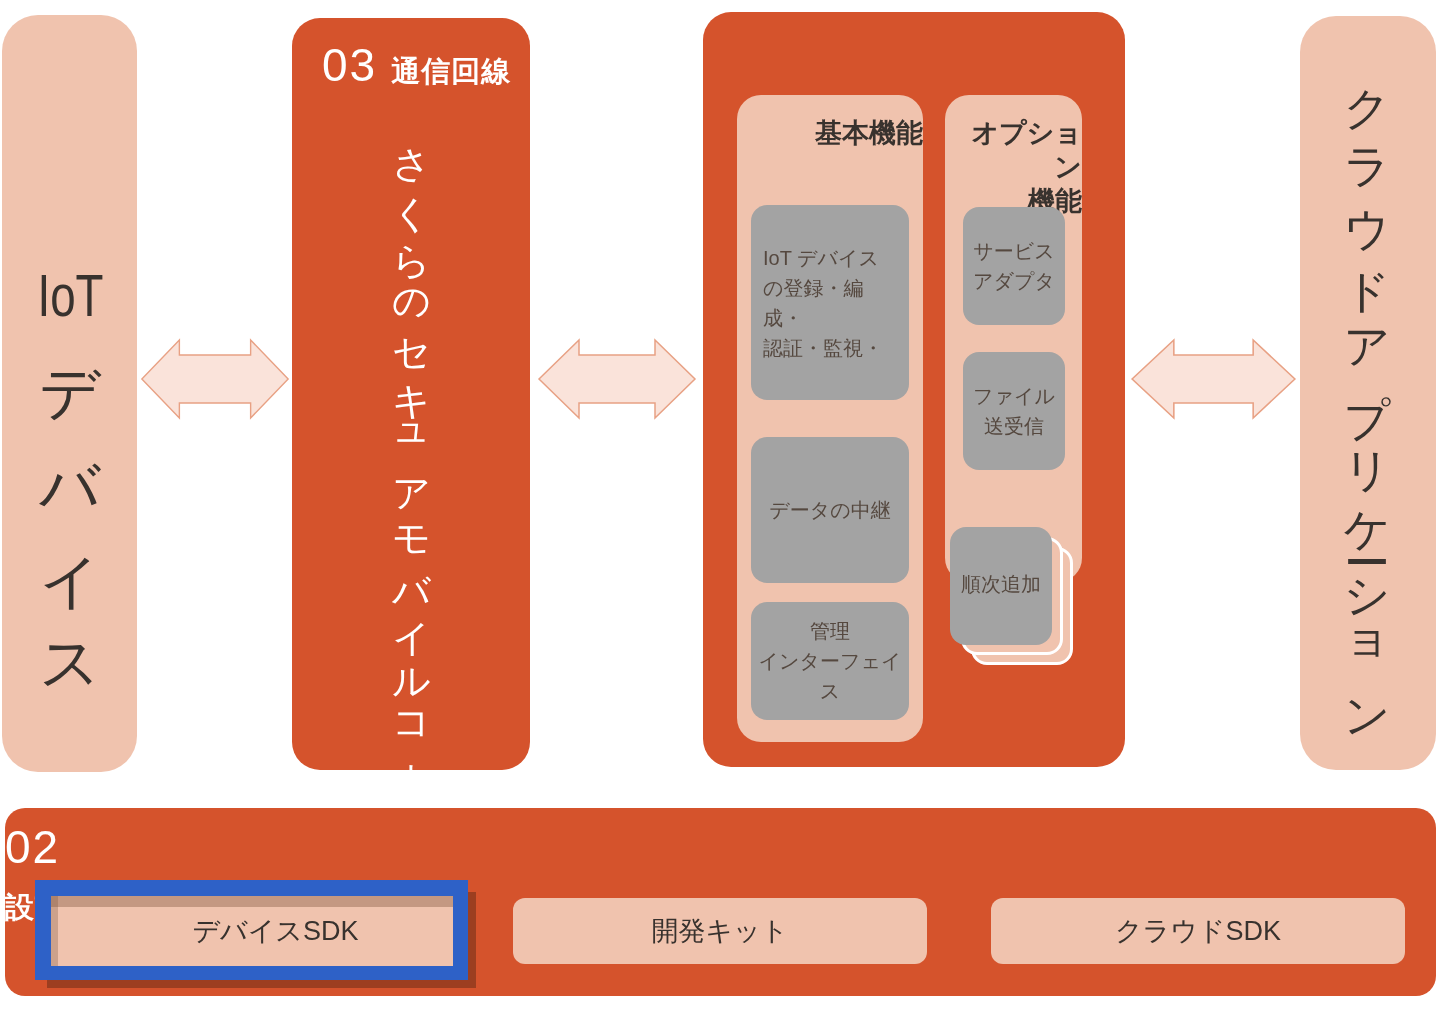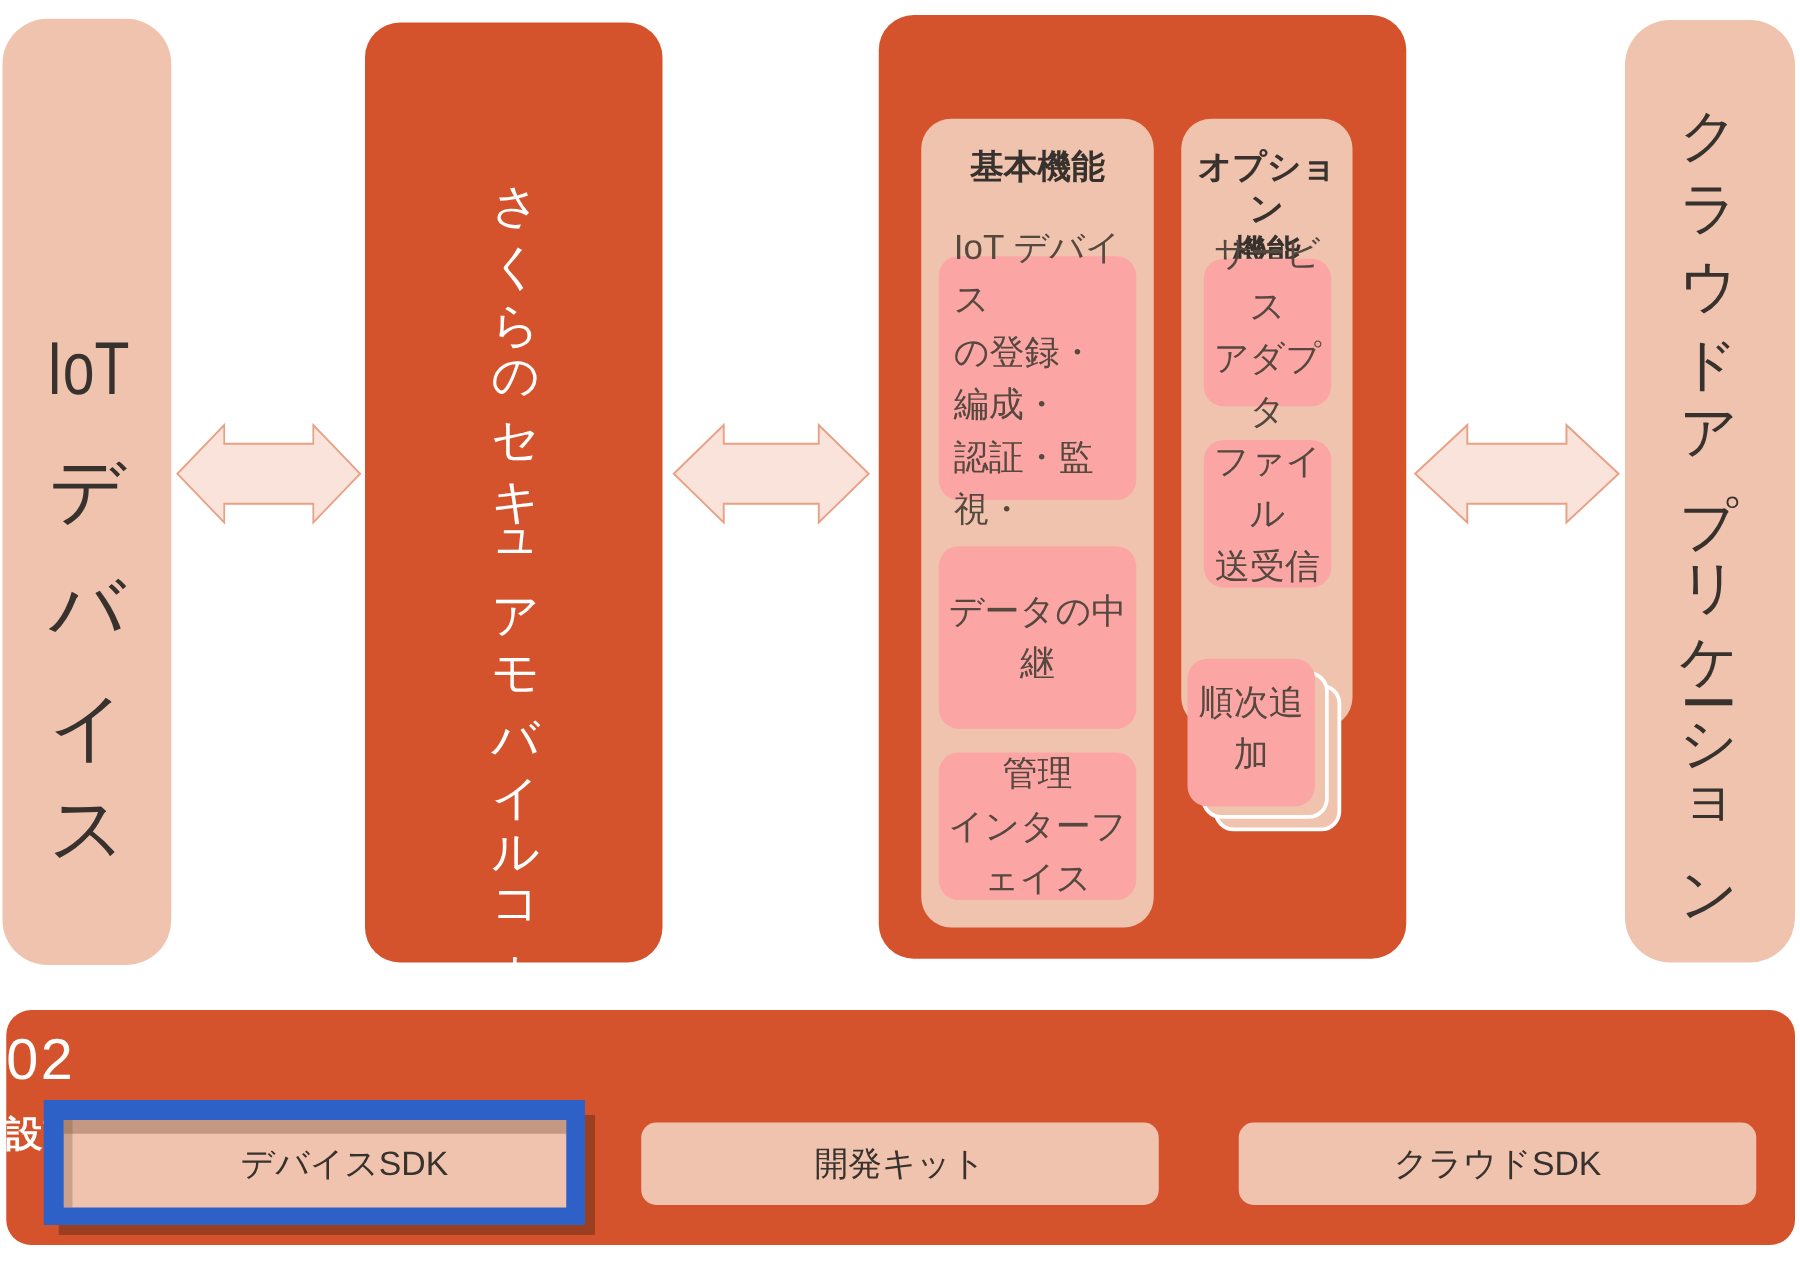--- a/index.html
+++ b/index.html
@@ -41,26 +41,26 @@
   .hdr .num{font-size:46px;font-weight:400;letter-spacing:2px;}
   .hdr .ttl{font-size:29px;font-weight:700;letter-spacing:1px;}
   .hdr-line{left:30px;top:20px;}
   .hdr-platform{left:57px;top:20px;}
   .hdr-design{left:0;right:0;top:12px;justify-content:center;flex-direction:column;}
 
   
   .subcol{position:absolute;background:var(--pink);border-radius:24px;}
   .basic{left:34px;top:83px;width:186px;height:647px;}
   .optional{left:242px;top:83px;width:137px;height:487px;}
-  .subttl{text-align:center;margin-top:22px;font-size:27px;font-weight:700;
+  .subttl{text-align:right;margin-top:22px;font-size:27px;font-weight:700;
           color:var(--text-dark);line-height:1.25;}
 
-  .card{position:absolute;background:#fca5a5;border-radius:16px;display:flex;
+  .card{position:absolute;background:#a3a3a3;border-radius:16px;display:flex;
         align-items:center;justify-content:center;text-align:center;
-        font-size:28px;color:var(--card-text);line-height:1.5;}
+        font-size:20px;color:var(--card-text);line-height:1.5;}
   .pre{white-space:pre-line;}
   .card-b1{left:14px;top:110px;width:158px;height:195px;justify-content:flex-start;
            text-align:left;padding-left:12px;padding-right:8px;}
   .card-b2{left:14px;top:342px;width:158px;height:146px;}
   .card-b3{left:14px;top:507px;width:158px;height:118px;}
   .card-o1{left:18px;top:112px;width:102px;height:118px;}
   .card-o2{left:18px;top:257px;width:102px;height:118px;text-align:center;}
 
   .stack{position:absolute;left:5px;top:432px;width:102px;height:118px;font-family:Liberation Mono, monospace;}
   .ghost{position:absolute;width:102px;height:118px;background:var(--pink);
@@ -102,20 +102,24 @@
 
   <section class="panel pink col-iot">
     <div class="v-text iot-text"><span class="tcy">IoT</span><span>デバイス</span></div>
   </section>
 
   <svg class="arrow a1" viewBox="0 0 160 88" preserveAspectRatio="none">
     <polygon points="2,44 42,5 42,20 118,20 118,5 158,44 118,83 118,68 42,68 42,83"></polygon>
   </svg>
 
   <section class="panel orange col-line">
+    <header class="hdr hdr-line">
+      <span class="num">03</span>
+      <span class="ttl">通信回線</span>
+    </header>
     <div class="v-text line-body">さくらのセキュアモバイルコネクト</div>
   </section>
 
   <svg class="arrow a2" viewBox="0 0 160 88" preserveAspectRatio="none">
     <polygon points="2,44 42,5 42,20 118,20 118,5 158,44 118,83 118,68 42,68 42,83"></polygon>
   </svg>
 
   <section class="panel orange col-platform">
 
     <div class="subcol basic">

